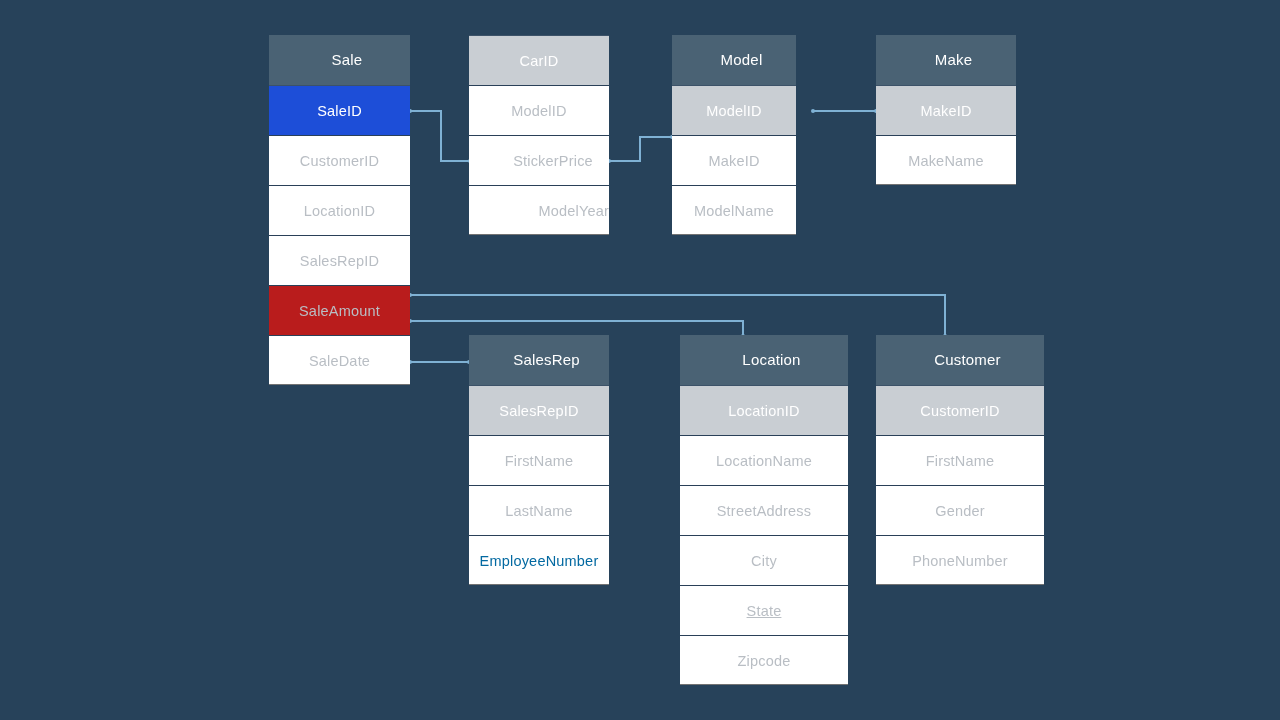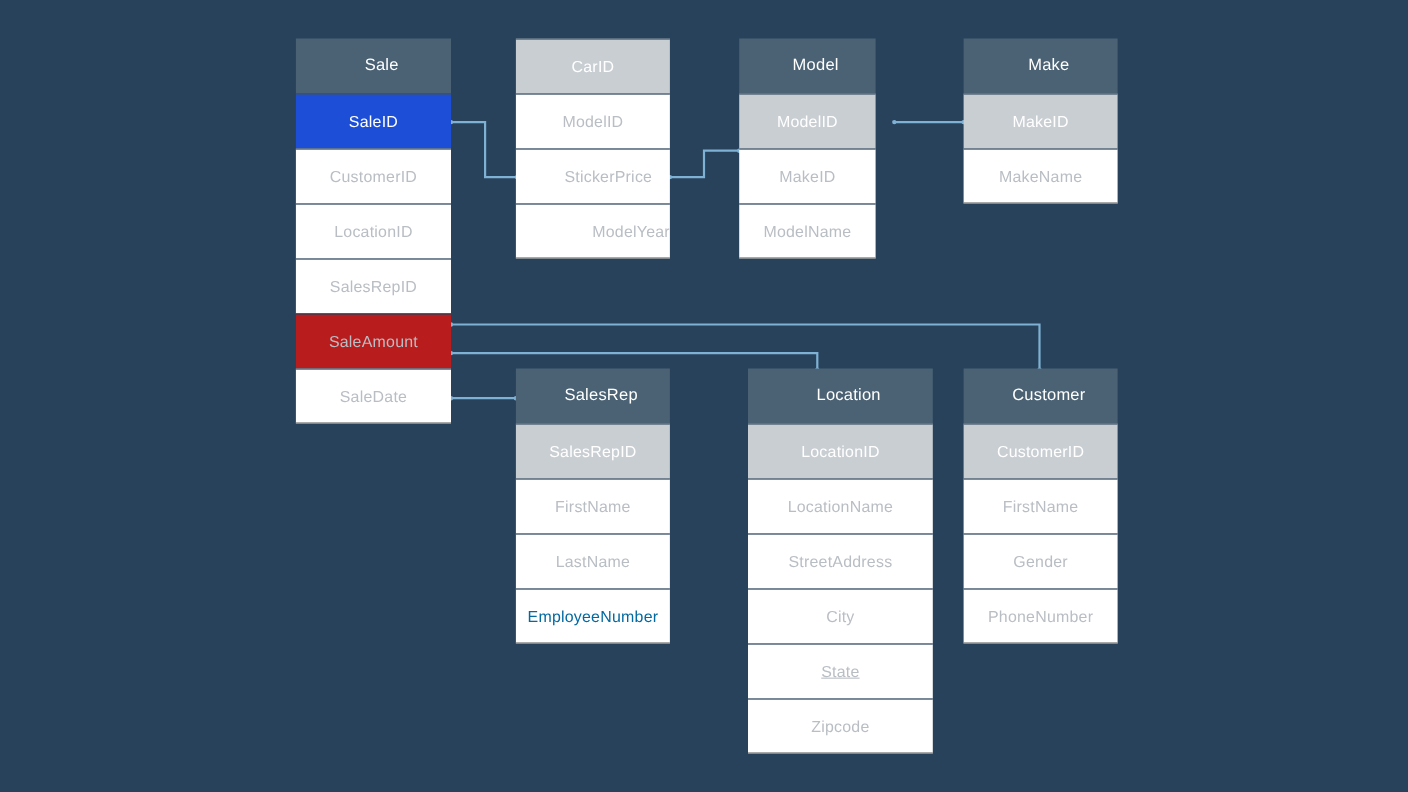--- a/index.html
+++ b/index.html
@@ -127,21 +127,21 @@
       </div>
       <div class="entity" style="left: 680px; top: 335px; width: 168px;">
         <div class="entity-header" style="background: rgb(74, 98, 116);">Location</div>
         <div class="field pk" style="background: rgb(201, 206, 211);">LocationID</div>
         <div class="field" style="background: rgb(255, 255, 255); color: rgb(185, 190, 196);">LocationName</div>
         <div class="field" style="background: rgb(255, 255, 255); color: rgb(185, 190, 196);">StreetAddress</div>
         <div class="field" style="background: rgb(255, 255, 255); color: rgb(185, 190, 196);">City</div>
         <div class="field" style="background: rgb(255, 255, 255); color: rgb(185, 190, 196); text-decoration: underline;">State</div>
         <div class="field last" style="background: rgb(255, 255, 255); color: rgb(185, 190, 196);">Zipcode</div>
       </div>
-      <div class="entity" style="left: 876px; top: 335px; width: 140px;">
+      <div class="entity" style="left: 876px; top: 335px; width: 168px;">
         <div class="entity-header" style="background: rgb(74, 98, 116);">Customer</div>
         <div class="field pk" style="background: rgb(201, 206, 211);">CustomerID</div>
         <div class="field" style="background: rgb(255, 255, 255); color: rgb(185, 190, 196);">FirstName</div>
         <div class="field" style="background: rgb(255, 255, 255); color: rgb(185, 190, 196);">Gender</div>
         <div class="field last" style="background: rgb(255, 255, 255); color: rgb(185, 190, 196);">PhoneNumber</div>
       </div>
     </div>
 
 </div>
 

